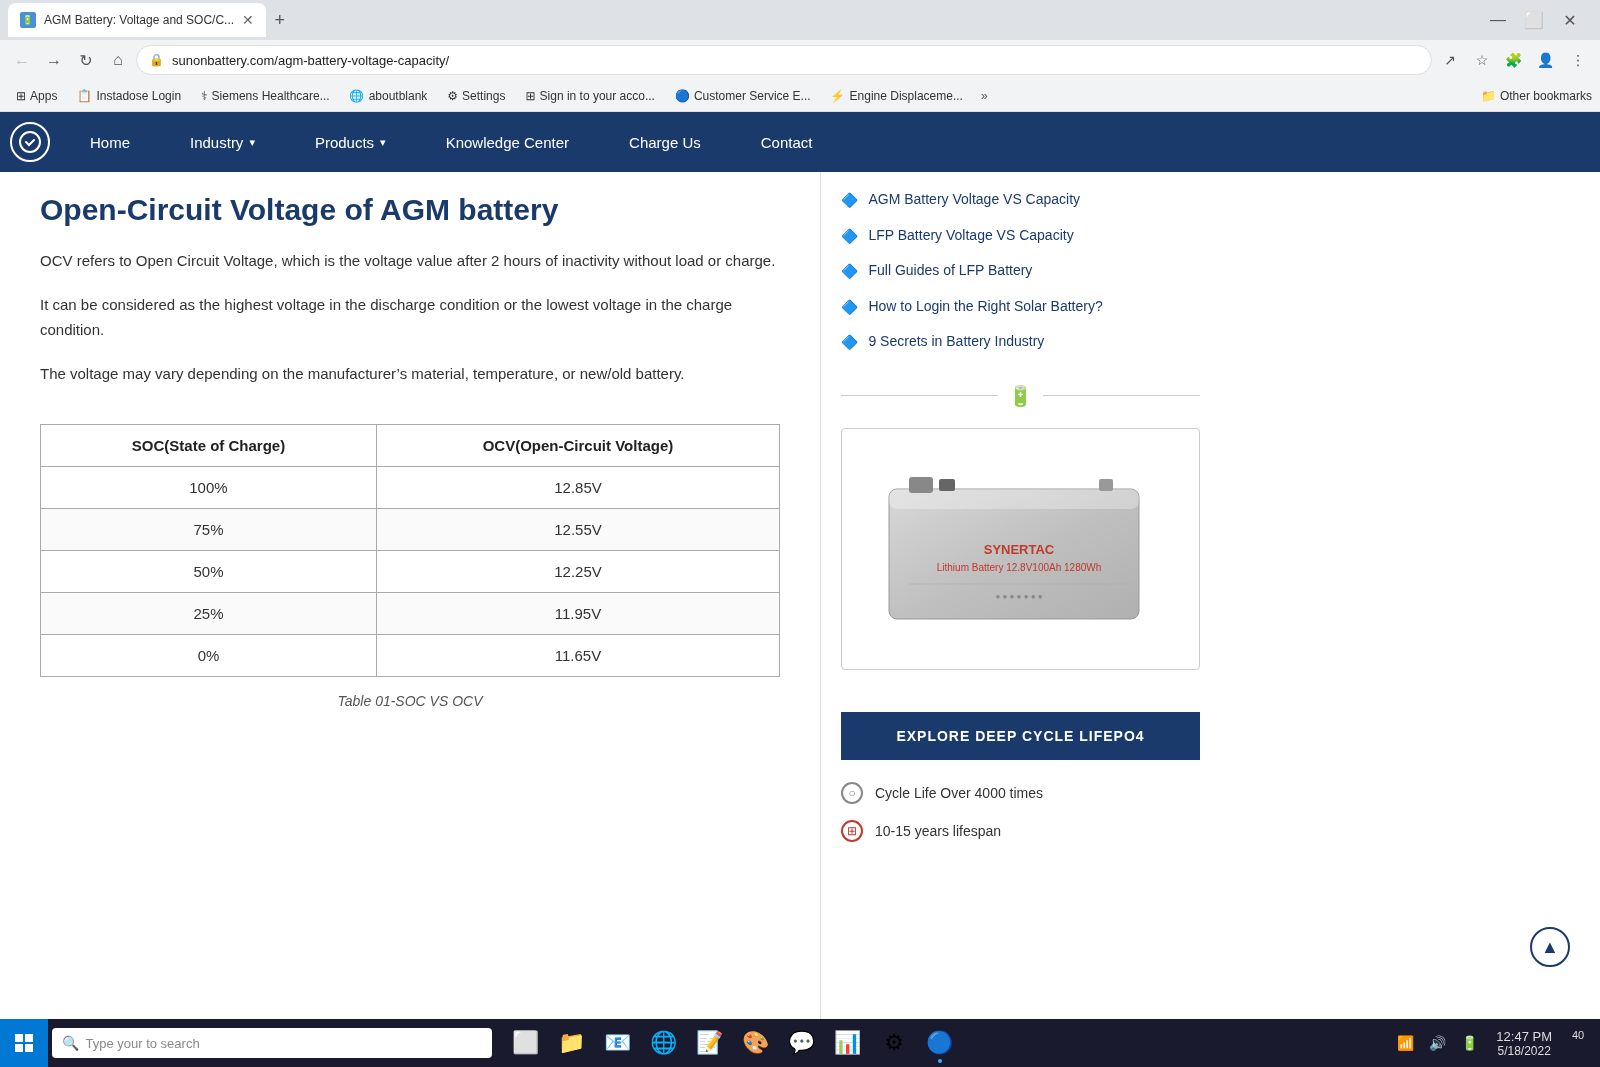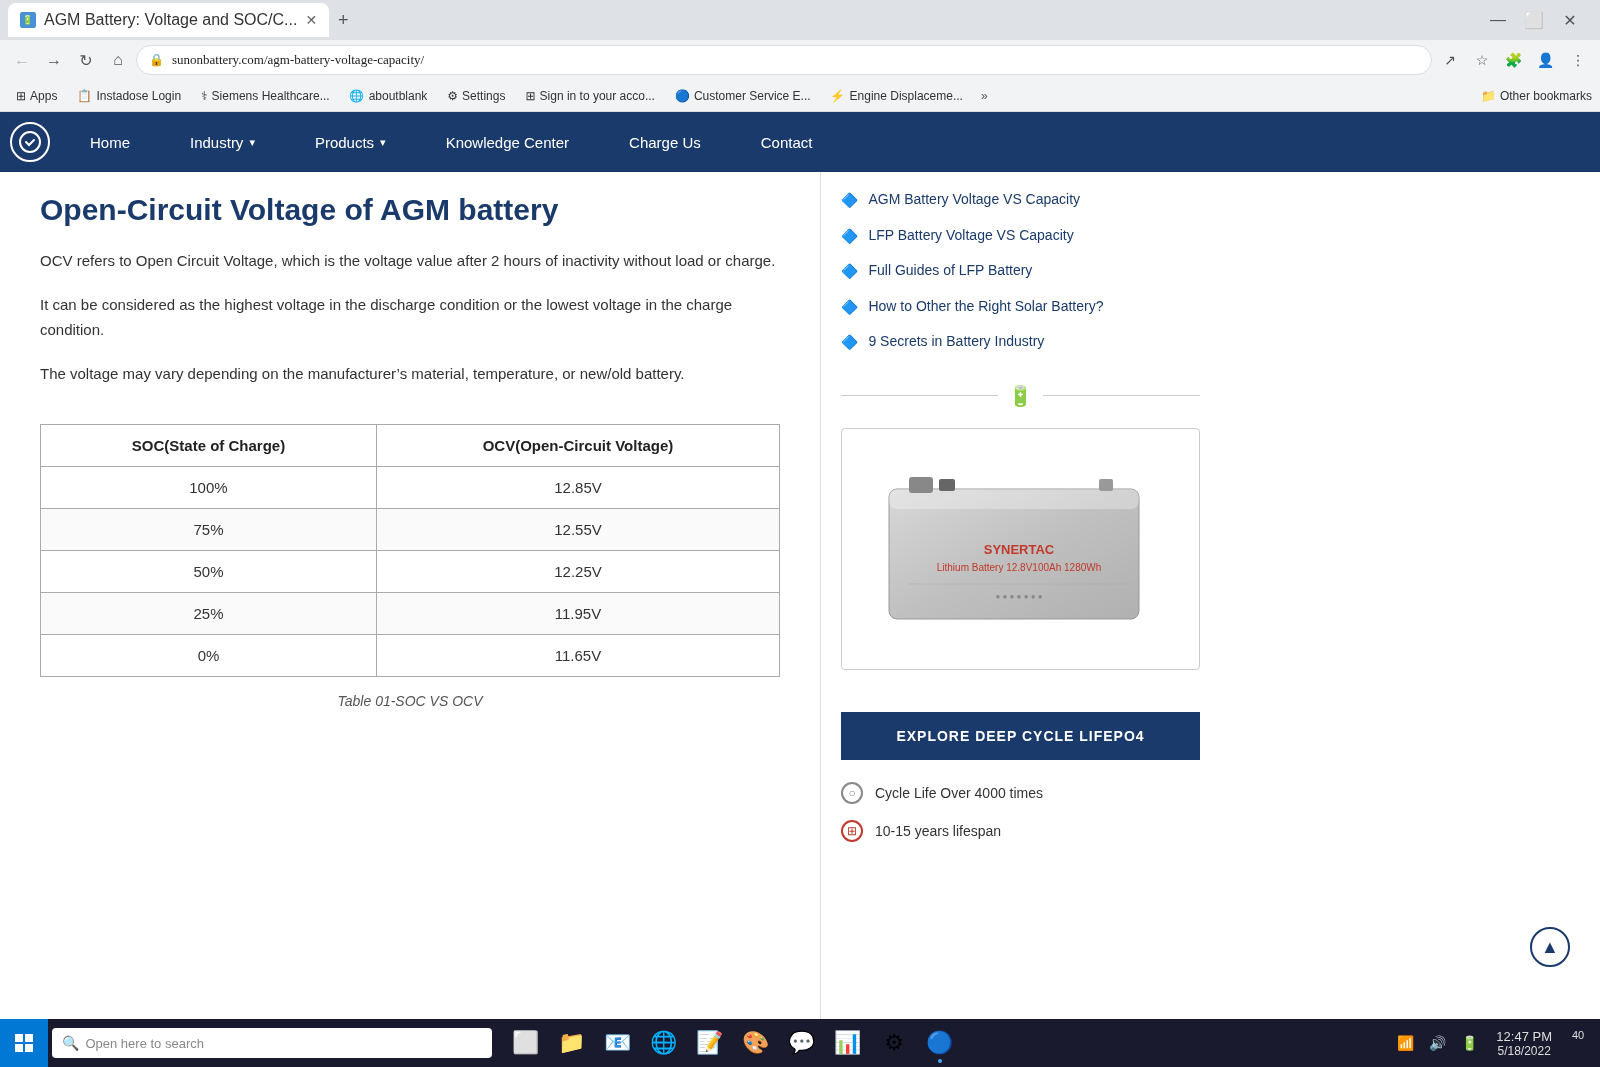--- a/index.html
+++ b/index.html
@@ -3,29 +3,29 @@
   <meta charset="utf-8">
   <style>
     * { margin: 0; padding: 0; box-sizing: border-box; }
     body { font-family: Arial, sans-serif; font-size: 14px; background: #fff; overflow: hidden; width: 1600px; height: 1067px; }
 
     
     .browser-chrome { background: #dee1e6; width: 100%; }
     .browser-titlebar { display: flex; align-items: center; height: 40px; padding: 0 8px; background: #dee1e6; }
     .browser-tab { display: flex; align-items: center; background: #fff; border-radius: 8px 8px 0 0; padding: 0 12px; height: 34px; min-width: 220px; font-size: 13px; color: #333; gap: 8px; }
     .browser-tab .favicon { width: 16px; height: 16px; background: #4a90d9; border-radius: 2px; flex-shrink: 0; display: flex; align-items: center; justify-content: center; color: #fff; font-size: 9px; font-weight: bold; }
-    .tab-title { flex: 1; white-space: nowrap; overflow: hidden; text-overflow: ellipsis; font-size: 16px; }
+    .tab-title { flex: 1; white-space: nowrap; overflow: hidden; text-overflow: ellipsis; font-size: 12px; }
     .tab-close { cursor: pointer; font-size: 14px; color: #666; }
     .tab-new { width: 28px; height: 28px; display: flex; align-items: center; justify-content: center; font-size: 18px; color: #555; cursor: pointer; }
     .browser-controls { display: flex; align-items: center; height: 40px; padding: 4px 8px; background: #f1f3f4; gap: 4px; }
     .ctrl-btn { width: 28px; height: 28px; display: flex; align-items: center; justify-content: center; border-radius: 50%; cursor: pointer; color: #555; font-size: 16px; }
     .ctrl-btn.disabled { color: #bbb; cursor: default; }
     .address-bar { flex: 1; display: flex; align-items: center; background: #fff; border-radius: 20px; height: 30px; padding: 0 12px; gap: 8px; border: 1px solid #ddd; }
     .address-bar .lock-icon { color: #555; font-size: 12px; }
-    .address-text { flex: 1; font-size: 13px; color: #222; font-family: Liberation Serif, serif; }
+    .address-text { flex: 1; font-size: 13px; color: #222; }
     .toolbar-icons { display: flex; align-items: center; gap: 4px; }
     .toolbar-icon { width: 28px; height: 28px; display: flex; align-items: center; justify-content: center; border-radius: 50%; cursor: pointer; color: #555; font-size: 14px; }
     .bookmarks-bar { display: flex; align-items: center; height: 32px; padding: 0 8px; background: #f1f3f4; border-bottom: 1px solid #ddd; gap: 4px; overflow: hidden; }
     .bookmark-item { display: flex; align-items: center; gap: 4px; padding: 2px 8px; font-size: 12px; color: #333; cursor: pointer; border-radius: 4px; white-space: nowrap; }
     .bm-more { font-size: 12px; color: #555; cursor: pointer; padding: 2px 6px; }
     .other-bookmarks { font-size: 12px; color: #333; display: flex; align-items: center; gap: 4px; cursor: pointer; margin-left: auto; }
 
     
     .site-nav { background: #1a3a6b; display: flex; align-items: center; height: 60px; width: 100%; }
     .site-logo { width: 60px; height: 60px; display: flex; align-items: center; justify-content: center; background: #1a3a6b; }
@@ -256,21 +256,21 @@
         <li class="sidebar-link-item">
       <span class="sidebar-link-icon">🔷</span>
       <a class="sidebar-link-text" href="#">LFP Battery Voltage VS Capacity</a>
     </li>
         <li class="sidebar-link-item">
       <span class="sidebar-link-icon">🔷</span>
       <a class="sidebar-link-text" href="#">Full Guides of LFP Battery</a>
     </li>
         <li class="sidebar-link-item">
       <span class="sidebar-link-icon">🔷</span>
-      <a class="sidebar-link-text" href="#">How to Other the Right Solar Battery?</a>
+      <a class="sidebar-link-text" href="#">How to Login the Right Solar Battery?</a>
     </li>
         <li class="sidebar-link-item">
       <span class="sidebar-link-icon">🔷</span>
       <a class="sidebar-link-text" href="#">9 Secrets in Battery Industry</a>
     </li>
       </ul>
 
     <div class="sidebar-divider">
       <div class="sidebar-divider-line"></div>
       <span class="battery-icon-center">🔋</span>
@@ -335,21 +335,21 @@
   <div class="start-btn">
     <div class="start-icon">
       <div></div>
         <div></div>
         <div></div>
         <div></div>
     </div>
   </div>
   <div class="search-bar">
     <span class="search-icon-tb">🔍</span>
-    <span class="search-text-tb">Open here to search</span>
+    <span class="search-text-tb">Type your to search</span>
   </div>
   <div class="taskbar-icons">
     <div class="taskbar-app">
       <span class="taskbar-app-icon">⬜</span>
     </div>
     <div class="taskbar-app">
       <span class="taskbar-app-icon">📁</span>
     </div>
     <div class="taskbar-app">
       <span class="taskbar-app-icon">📧</span>

